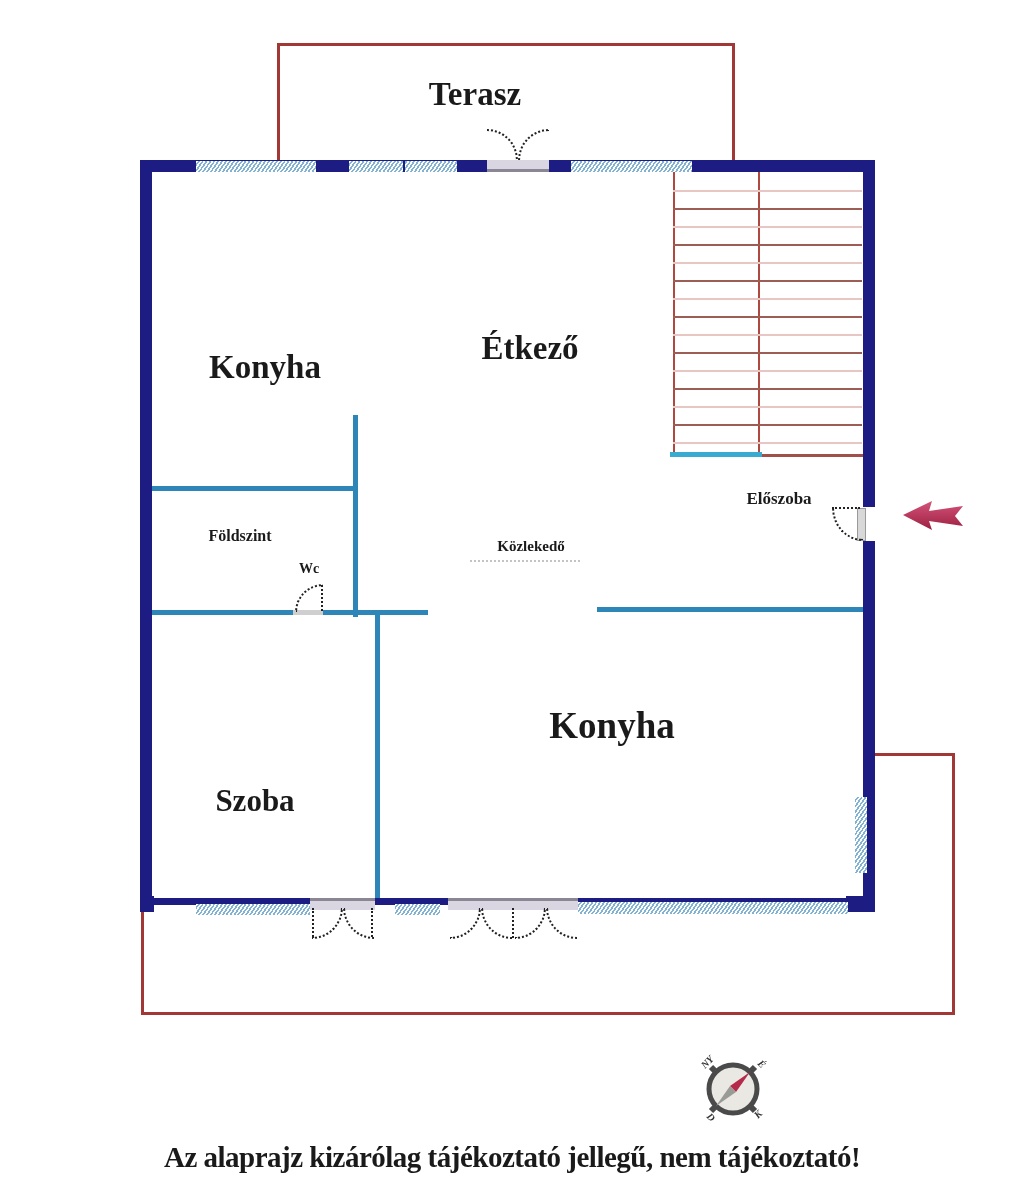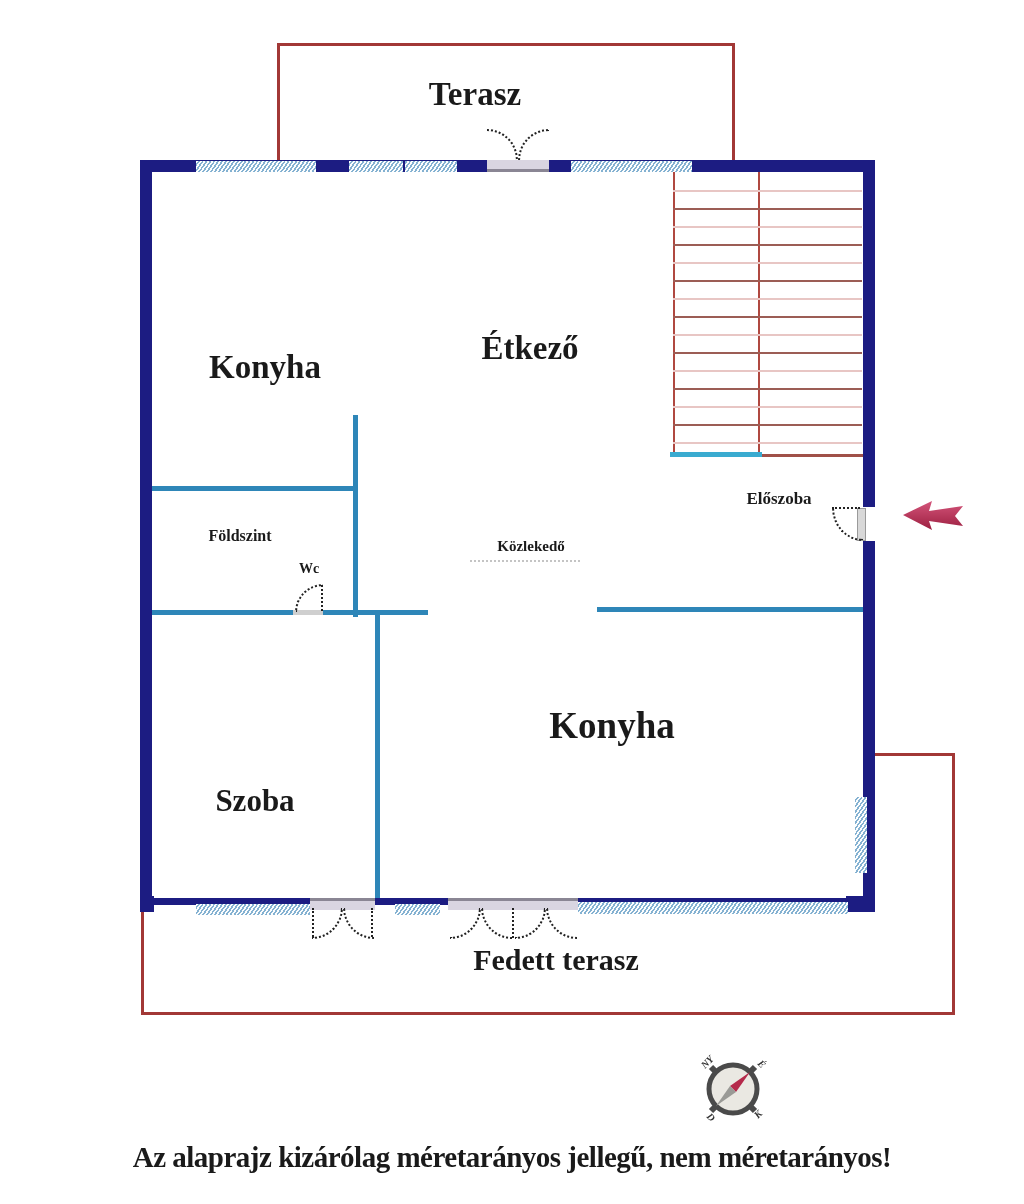--- a/index.html
+++ b/index.html
@@ -121,34 +121,33 @@
   <div class="dot-h" style="left:470px;top:560px;width:110px;border-top-color:#c4c4c4;"></div>
 
   <div class="label" style="left:165px;top:349px;width:200px;font-size:33px;">Konyha</div>
   <div class="label" style="left:430px;top:330px;width:200px;font-size:33px;">Étkező</div>
   <div class="label" style="left:150px;top:527px;width:180px;font-size:16px;">Földszint</div>
   <div class="label" style="left:284px;top:561px;width:50px;font-size:14px;">Wc</div>
   <div class="label" style="left:431px;top:538px;width:200px;font-size:15px;">Közlekedő</div>
   <div class="label" style="left:704px;top:490px;width:150px;font-size:17px;">Előszoba</div>
   <div class="label" style="left:155px;top:784px;width:200px;font-size:31px;">Szoba</div>
   <div class="label" style="left:492px;top:706px;width:240px;font-size:37px;">Konyha</div>
-  <div class="label" style="left:406px;top:943px;width:300px;font-size:30px;">Fedett terasz</div>
 
 
   <svg class="abs" style="left:698px;top:1054px;" width="74" height="74" viewBox="0 0 74 74">
     <g stroke="#4a4a4a" stroke-width="6">
       <line x1="51" y1="19" x2="57" y2="13"></line>
       <line x1="19" y1="19" x2="13" y2="13"></line>
       <line x1="19" y1="51" x2="13" y2="57"></line>
       <line x1="51" y1="51" x2="57" y2="57"></line>
     </g>
     <circle cx="35" cy="35" r="24" fill="#eae8e2" stroke="#4a4a4a" stroke-width="5"></circle>
     <polygon points="52,18 38,38 32,32" fill="#b5294a"></polygon>
     <polygon points="18,52 32,32 38,38" fill="#9a9a96"></polygon>
     <text x="7" y="15" font-size="10" font-weight="bold" font-style="italic" fill="#333" transform="rotate(-45 7 15)">NY</text>
     <text x="59" y="10" font-size="10" font-weight="bold" font-style="italic" fill="#333" transform="rotate(45 59 10)">É</text>
     <text x="8" y="63" font-size="10" font-weight="bold" font-style="italic" fill="#333" transform="rotate(45 8 63)">D</text>
     <text x="60" y="65" font-size="10" font-weight="bold" font-style="italic" fill="#333" transform="rotate(-45 60 65)">K</text>
   </svg>
 
-  <div class="label" style="left:0;top:1142px;width:1024px;font-size:29px;letter-spacing:-0.5px;">Az alaprajz kizárólag méretarányos jellegű, nem méretarányos!</div>
+  <div class="label" style="left:0;top:1142px;width:1024px;font-size:29px;letter-spacing:-0.5px;">Az alaprajz kizárólag tájékoztató jellegű, nem tájékoztató!</div>
 
 </div>
 
 </body></html>

